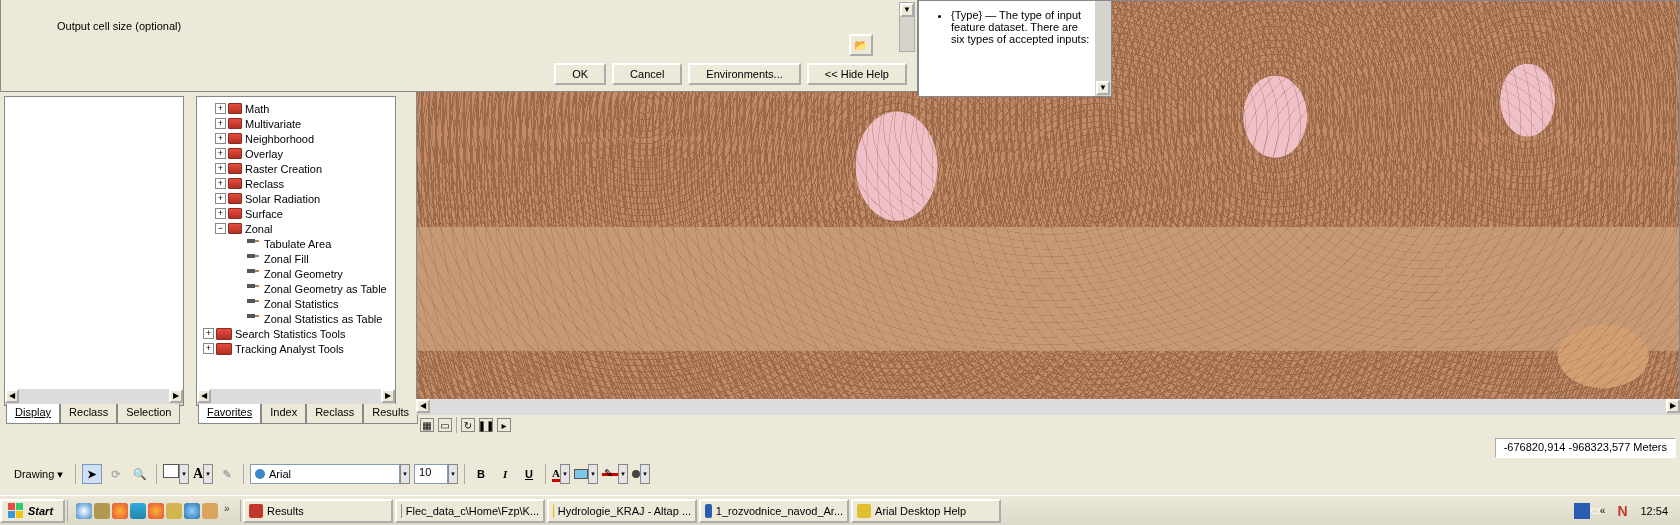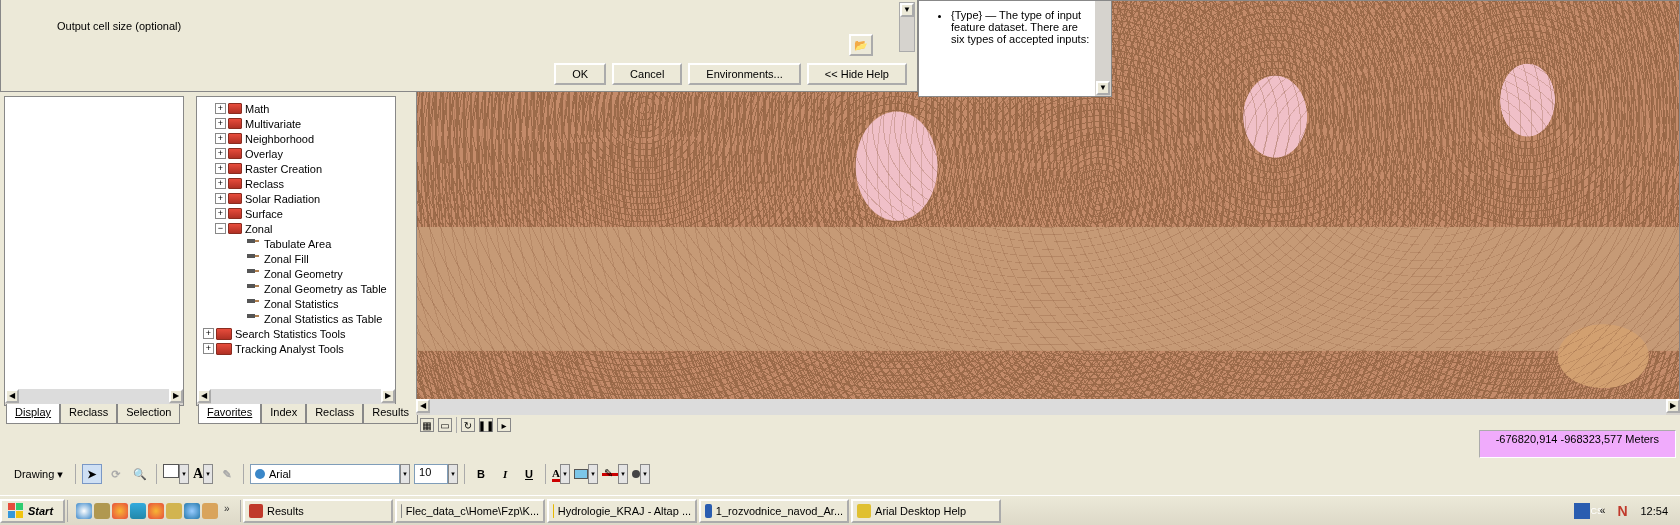--- a/index.html
+++ b/index.html
@@ -89,21 +89,21 @@
     repeating-radial-gradient(ellipse 300px 200px at 50% 30%, transparent 0 10px, rgba(140,90,60,.3) 10px 11px),
     repeating-radial-gradient(ellipse 250px 180px at 80% 40%, transparent 0 10px, rgba(140,90,60,.25) 10px 11px);
 }
 .mapscroll-h { position:absolute; left:416px; right:0; bottom:110px; height:16px; background:#d6d3ce; display:flex;}
 
 
 .minitoolbar { position:absolute; left:416px; bottom:91px; height:18px; display:flex; align-items:center; gap:4px; padding:0 4px;}
 .ticon { width:14px;height:14px;border:1px solid #888;display:flex;align-items:center;justify-content:center;font-size:10px;}
 
 
-.status { position:absolute; right:4px; bottom:67px; height:28px; border:1px inset #fff; padding:2px 16px; background:#f0abfc;}
+.status { position:absolute; right:4px; bottom:67px; height:20px; border:1px inset #fff; padding:2px 8px; background:#ffffff;}
 
 
 .drawbar {
   position:absolute; left:4px; bottom:38px; right:4px; height:26px;
   background:#ece9d8; display:flex; align-items:center; gap:4px; padding:0 4px;
 }
 .sep { width:1px; height:20px; background:#aaa; margin:0 2px;}
 .fontbox { width:150px;height:20px;background:#fff;border:1px solid #7f9db9;padding:1px 4px;display:flex;align-items:center;}
 .sizebox { width:34px;height:20px;background:#fff;border:1px solid #7f9db9;padding:1px 4px;}
 .dd { width:10px;height:20px;border:1px solid #888;background:#e4e4e4;font-size:7px;line-height:18px;text-align:center;}

